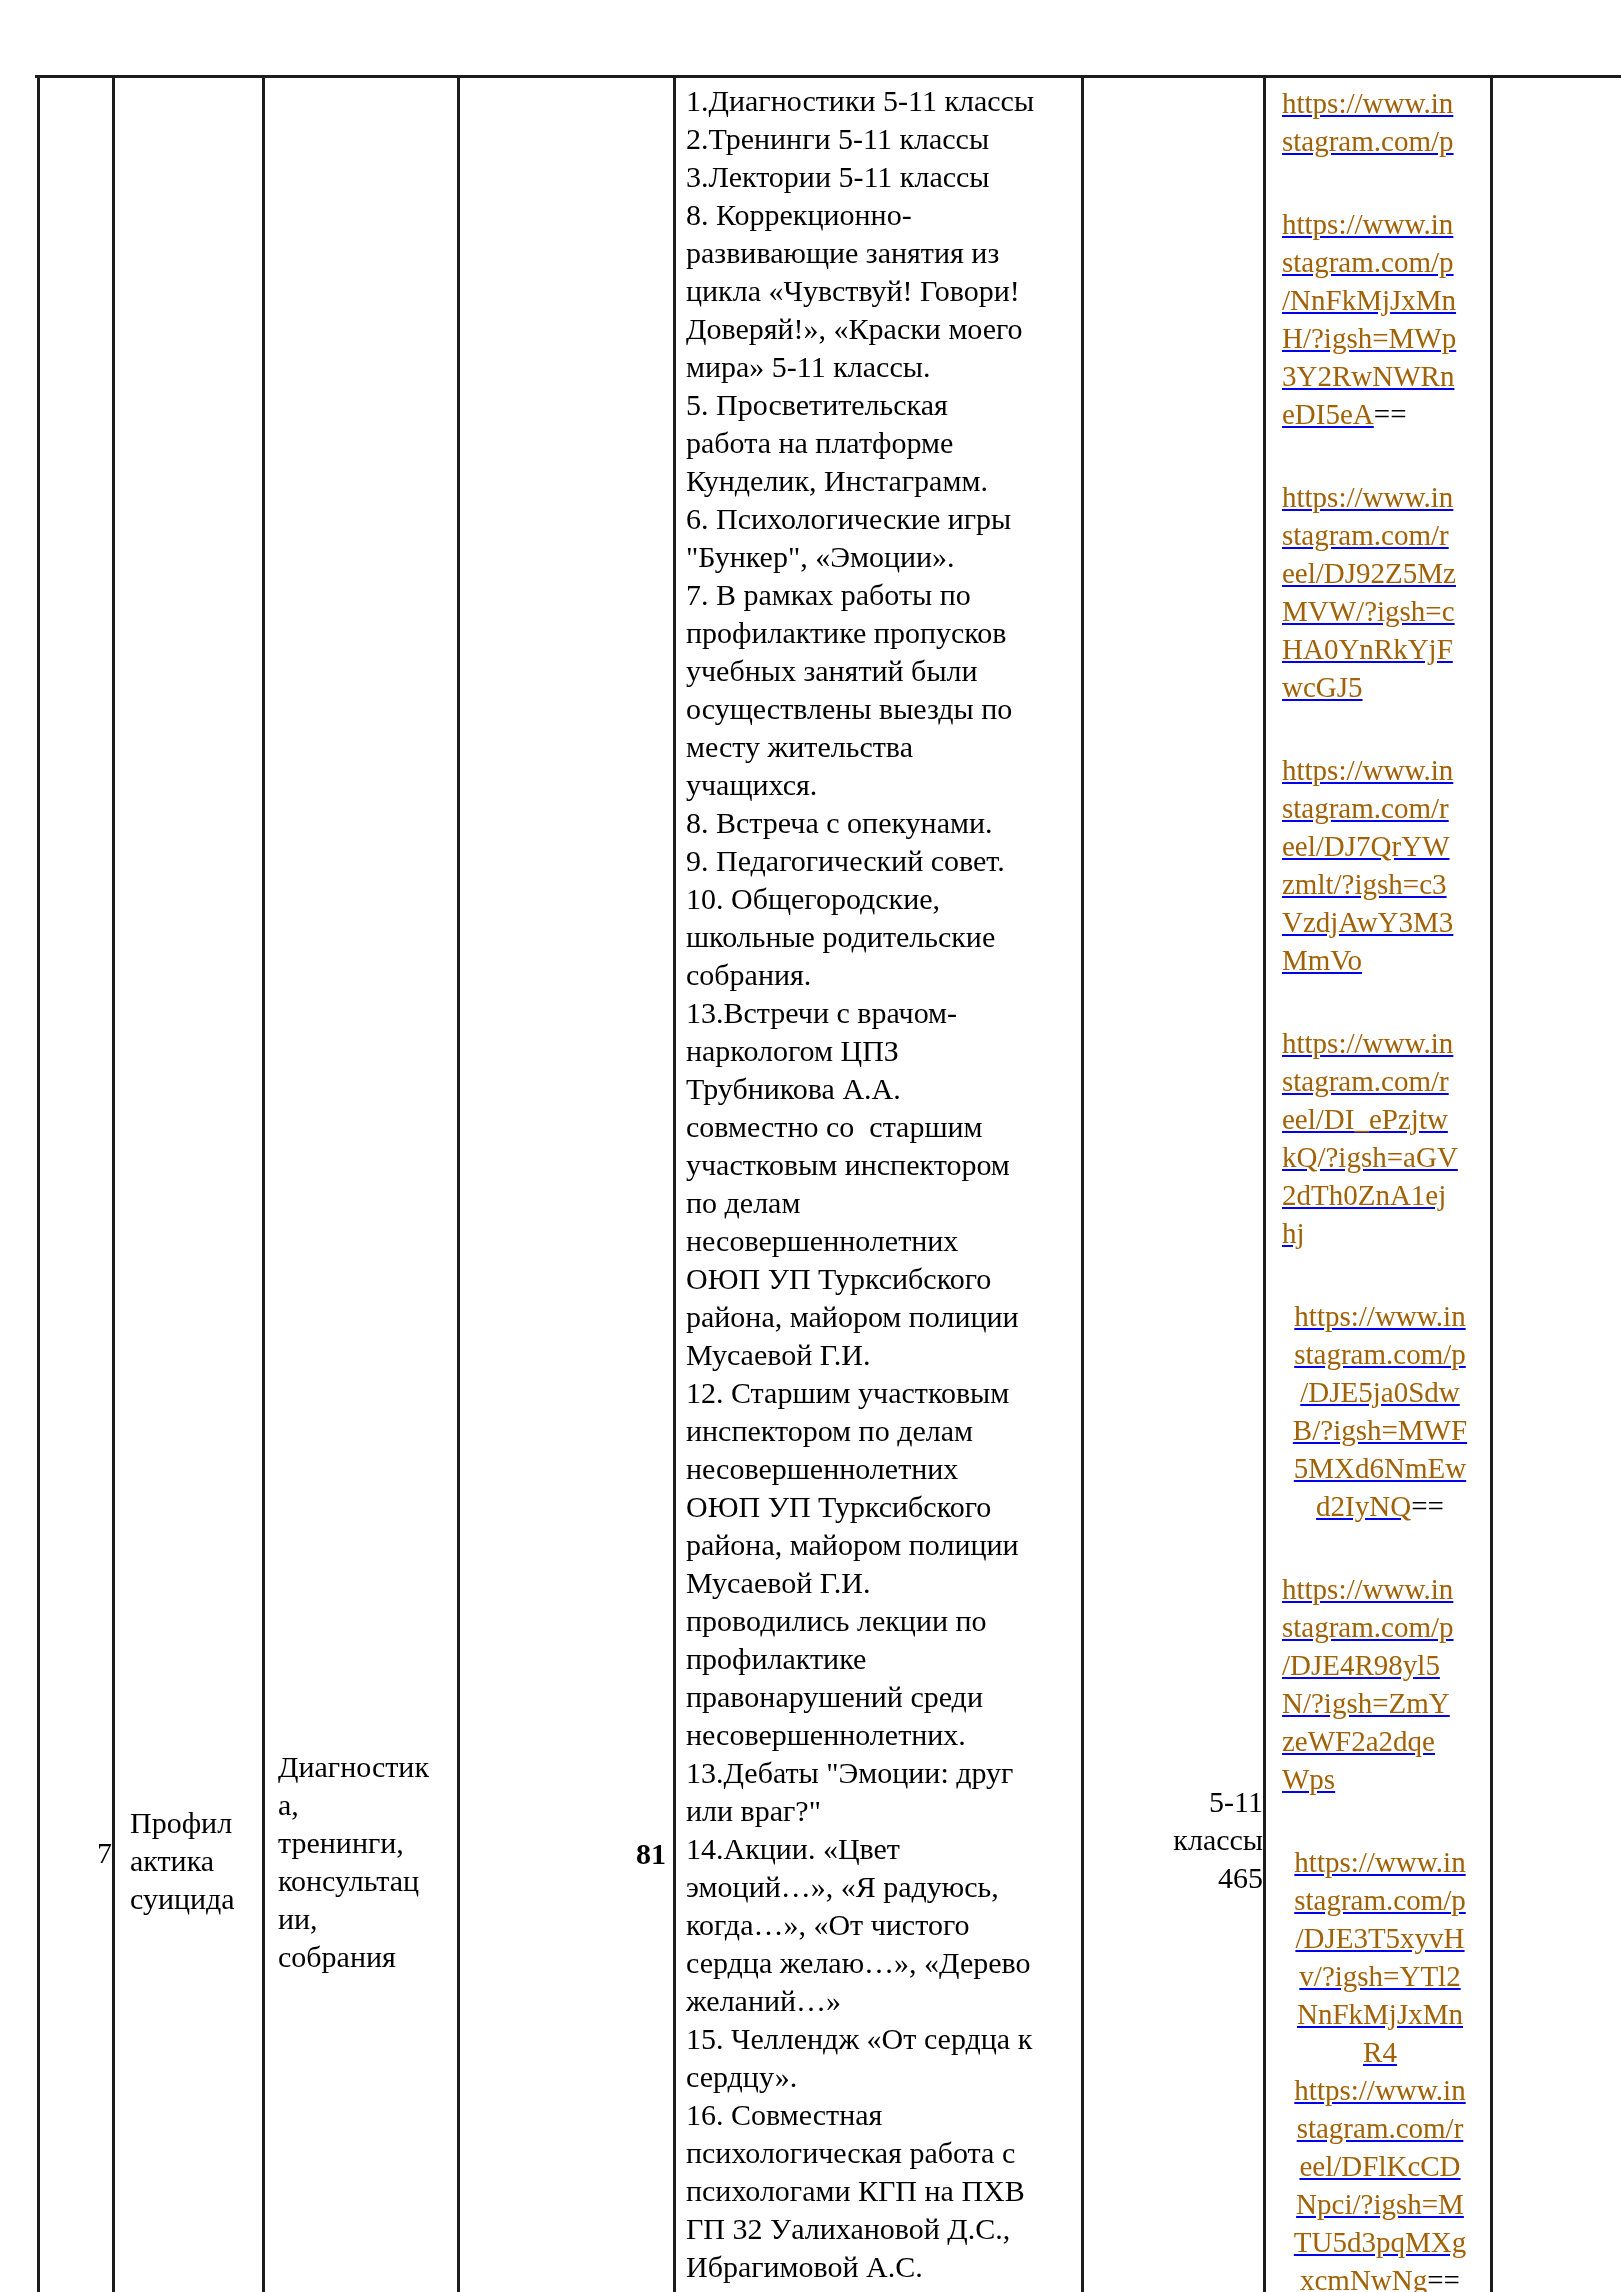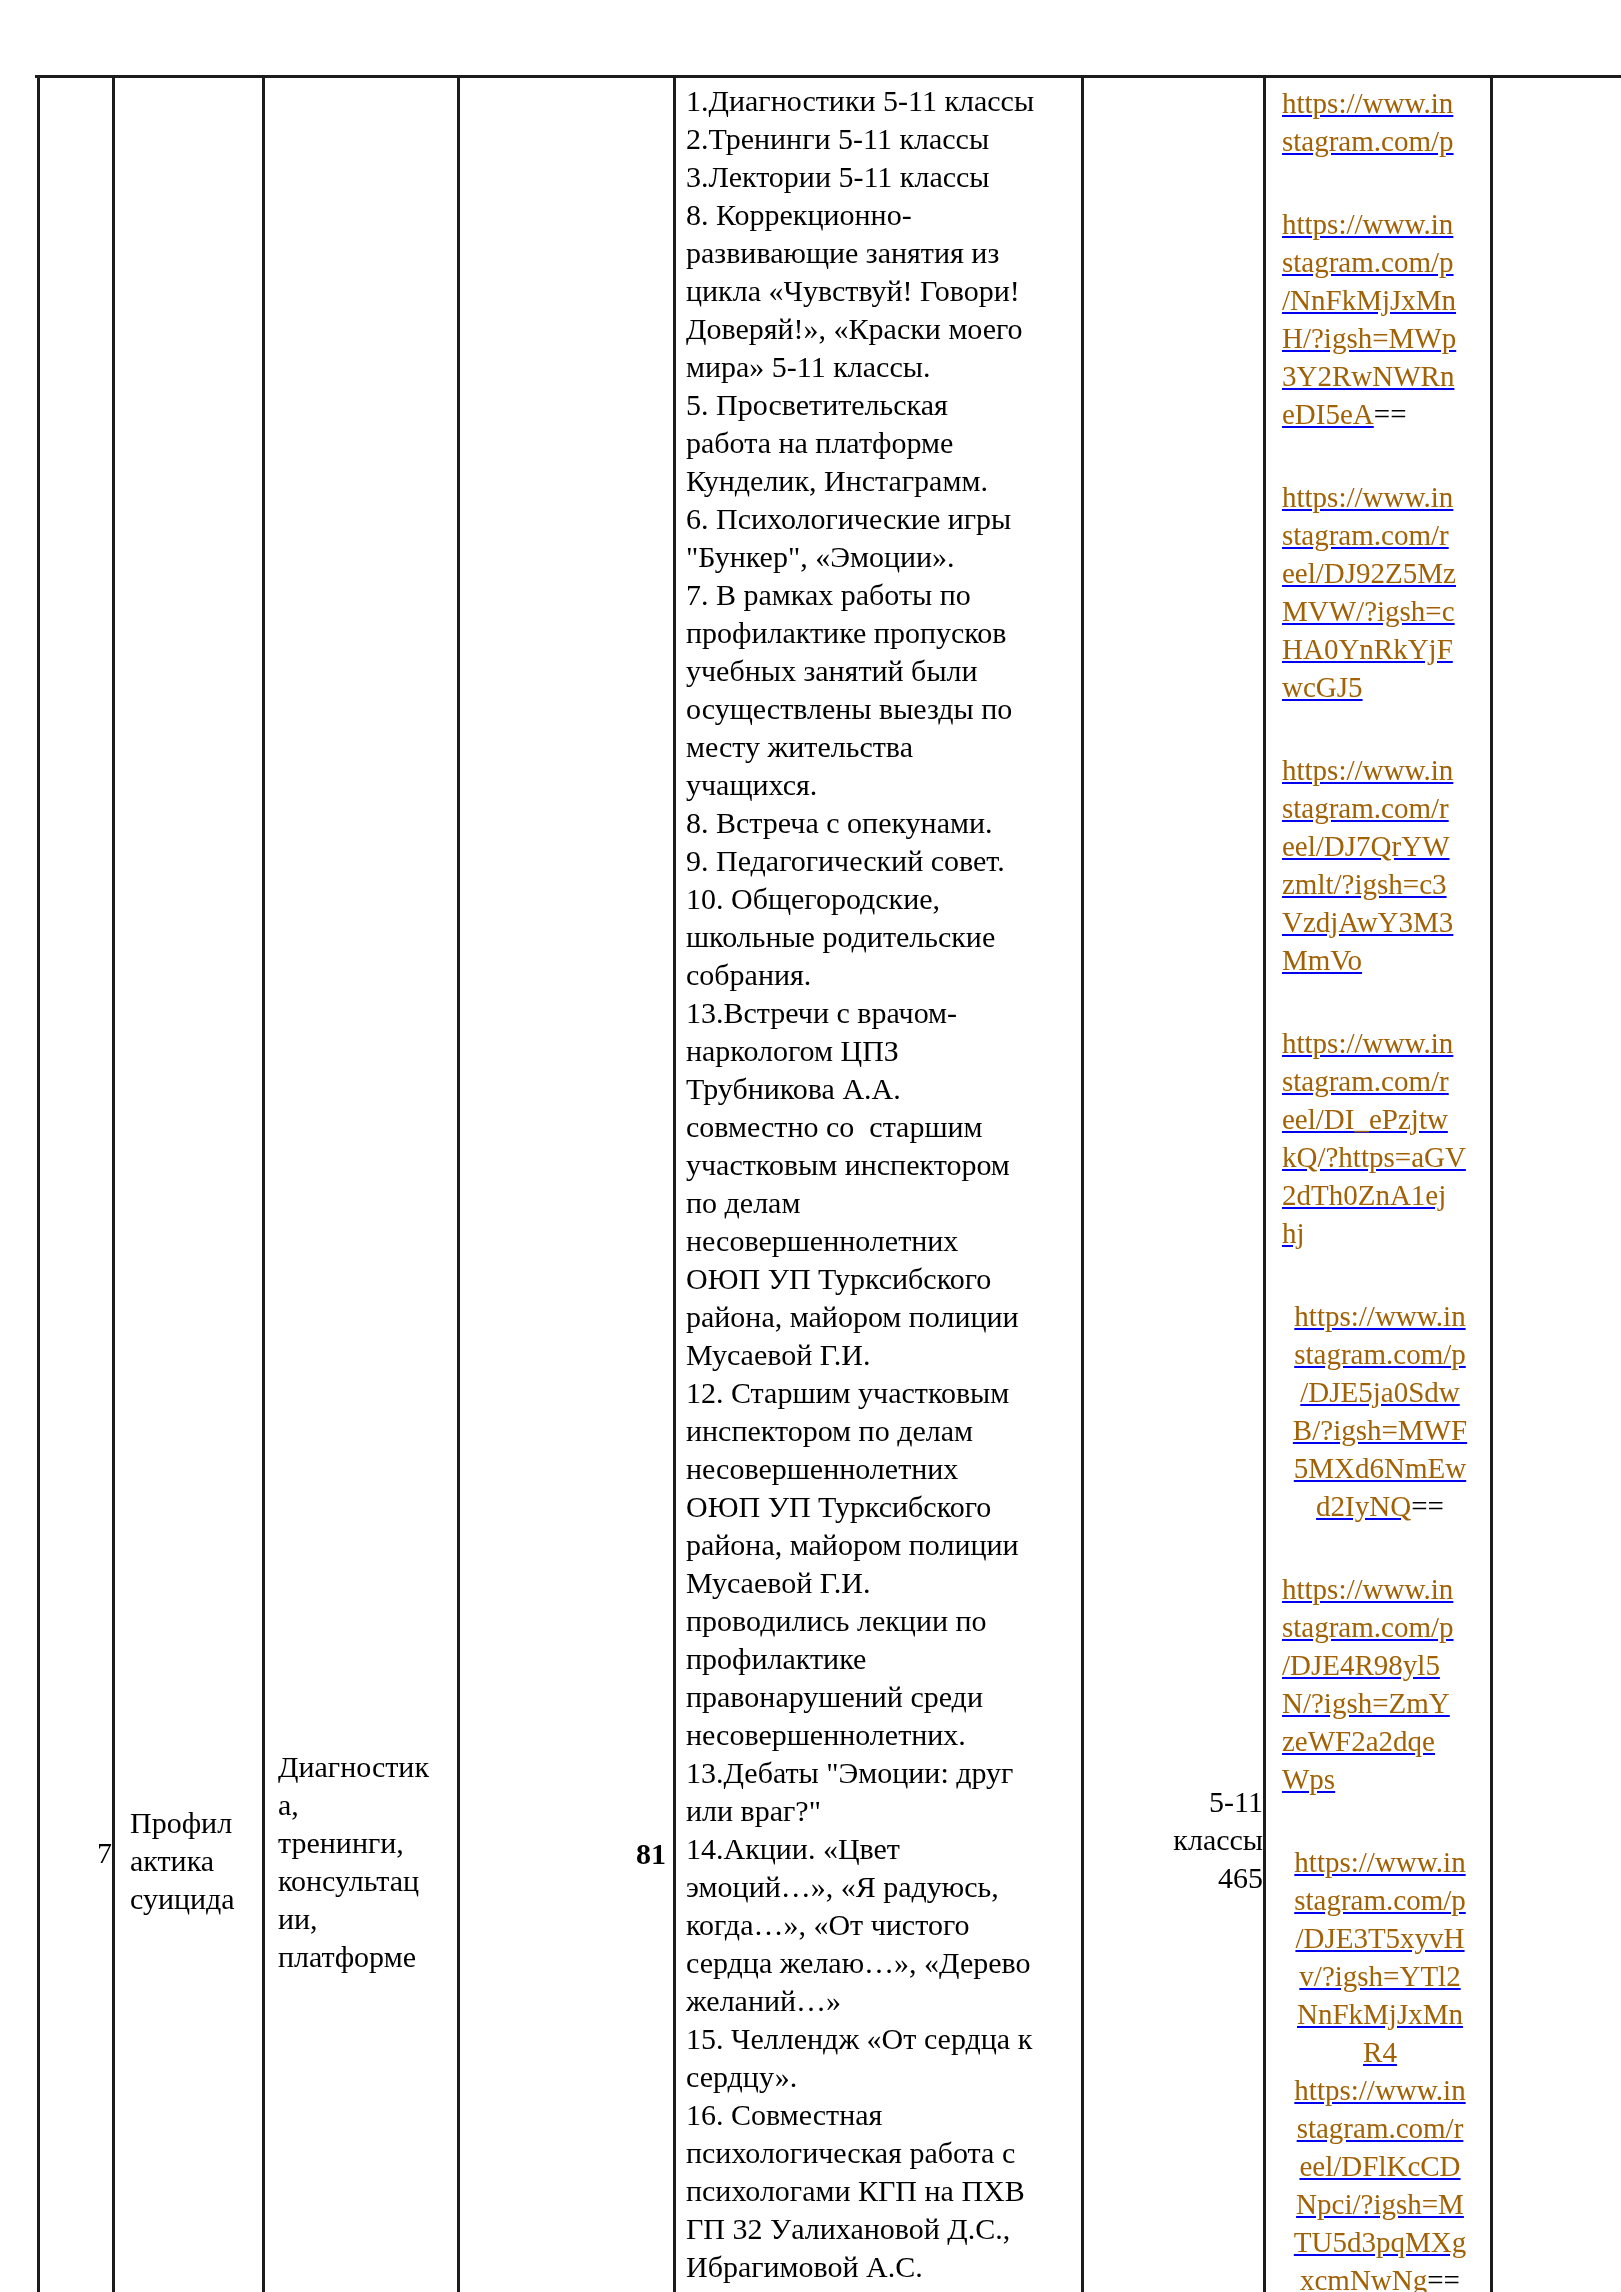--- a/index.html
+++ b/index.html
@@ -55,21 +55,21 @@
       <div class="tline">актика</div>
       <div class="tline">суицида</div>
     </div>
 
   <div class="cellblock" style="left:278px;top:1748px;width:176px;">
       <div class="tline">Диагностик</div>
       <div class="tline">а,</div>
       <div class="tline">тренинги,</div>
       <div class="tline">консультац</div>
       <div class="tline">ии,</div>
-      <div class="tline">платформе</div>
+      <div class="tline">собрания</div>
     </div>
 
   <div class="cellblock center" style="left:452px;top:1835px;width:214px;font-weight:bold;">
     <div class="tline">81</div>
   </div>
 
   <div class="cellblock" id="activities">
       <div class="tline">1.Диагностики 5-11 классы</div>
       <div class="tline">2.Тренинги 5-11 классы</div>
       <div class="tline">3.Лектории 5-11 классы</div>
@@ -163,21 +163,21 @@
         <div class="tline"><span class="lnk">stagram.com/r</span></div>
         <div class="tline"><span class="lnk">eel/DJ7QrYW</span></div>
         <div class="tline"><span class="lnk">zmlt/?igsh=c3</span></div>
         <div class="tline"><span class="lnk">VzdjAwY3M3</span></div>
         <div class="tline"><span class="lnk">MmVo</span></div>
       </div>
       <div class="link-block align-left gap">
         <div class="tline"><span class="lnk">https://www.in</span></div>
         <div class="tline"><span class="lnk">stagram.com/r</span></div>
         <div class="tline"><span class="lnk">eel/DI_ePzjtw</span></div>
-        <div class="tline"><span class="lnk">kQ/?https=aGV</span></div>
+        <div class="tline"><span class="lnk">kQ/?igsh=aGV</span></div>
         <div class="tline"><span class="lnk">2dTh0ZnA1ej</span></div>
         <div class="tline"><span class="lnk">hj</span></div>
       </div>
       <div class="link-block align-center gap">
         <div class="tline"><span class="lnk">https://www.in</span></div>
         <div class="tline"><span class="lnk">stagram.com/p</span></div>
         <div class="tline"><span class="lnk">/DJE5ja0Sdw</span></div>
         <div class="tline"><span class="lnk">B/?igsh=MWF</span></div>
         <div class="tline"><span class="lnk">5MXd6NmEw</span></div>
         <div class="tline"><span class="lnk">d2IyNQ</span><span class="suffix">==</span></div>

